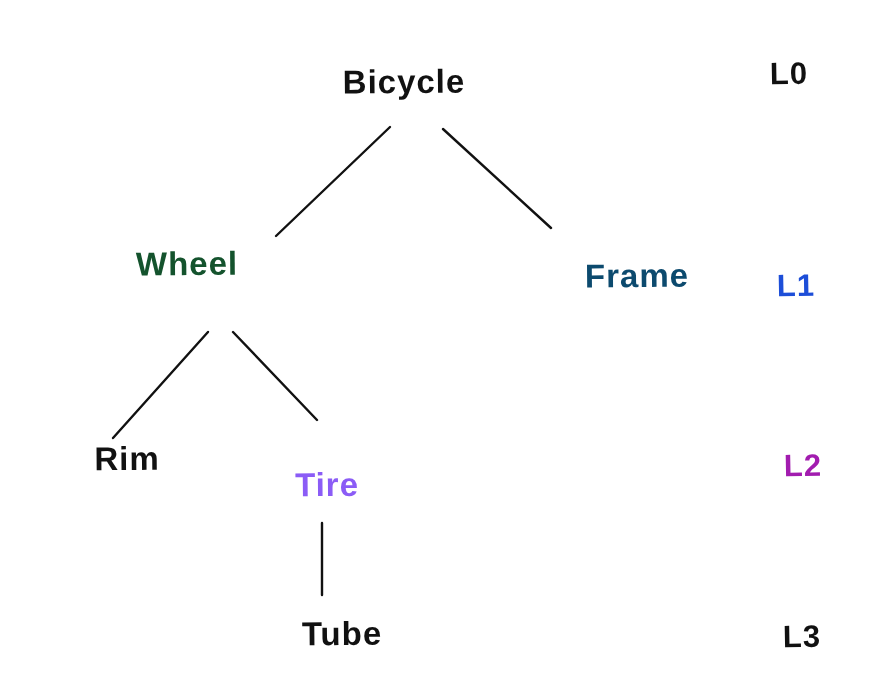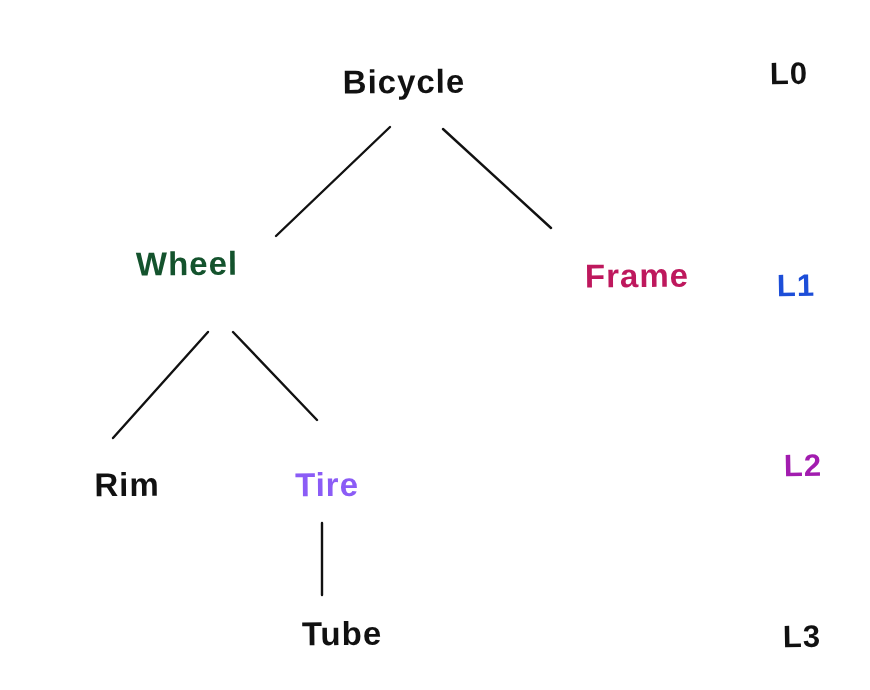--- a/index.html
+++ b/index.html
@@ -52,22 +52,22 @@
   <svg id="edges-svg" xmlns="http://www.w3.org/2000/svg" viewBox="0 0 870 690">
       <line x1="390" y1="127" x2="276" y2="236" stroke="#111111"></line>
       <line x1="443" y1="129" x2="551" y2="228" stroke="#111111"></line>
       <line x1="208" y1="332" x2="113" y2="438" stroke="#111111"></line>
       <line x1="233" y1="332" x2="317" y2="420" stroke="#111111"></line>
       <line x1="322" y1="523" x2="322" y2="595" stroke="#111111"></line>
     </svg>
   <div id="nodes-layer">
       <div class="node-label" style="left: 404px; top: 82px; color: rgb(17, 17, 17);">Bicycle</div>
       <div class="node-label" style="left: 187px; top: 264px; color: #14532d;">Wheel</div>
-      <div class="node-label" style="left: 637px; top: 276px; color: #be185d;">Frame</div>
-      <div class="node-label" style="left: 127px; top: 485px; color: rgb(17, 17, 17);">Rim</div>
+      <div class="node-label" style="left: 637px; top: 276px; color: #0c4a6e;">Frame</div>
+      <div class="node-label" style="left: 127px; top: 459px; color: rgb(17, 17, 17);">Rim</div>
       <div class="node-label" style="left: 327px; top: 485px; color: #8b5cf6;">Tire</div>
       <div class="node-label" style="left: 321px; top: 634px; color: rgb(17, 17, 17); margin-left: 21px;">Tube</div>
     </div>
   <div id="levels-layer">
       <div class="level-label" style="left: 789px; top: 74px; color: rgb(17, 17, 17);">L0</div>
       <div class="level-label" style="left: 796px; top: 286px; color: #1d4ed8;">L1</div>
       <div class="level-label" style="left: 803px; top: 466px; color: #a21caf;">L2</div>
       <div class="level-label" style="left: 802px; top: 637px; color: rgb(17, 17, 17);">L3</div>
     </div>
 </div>

